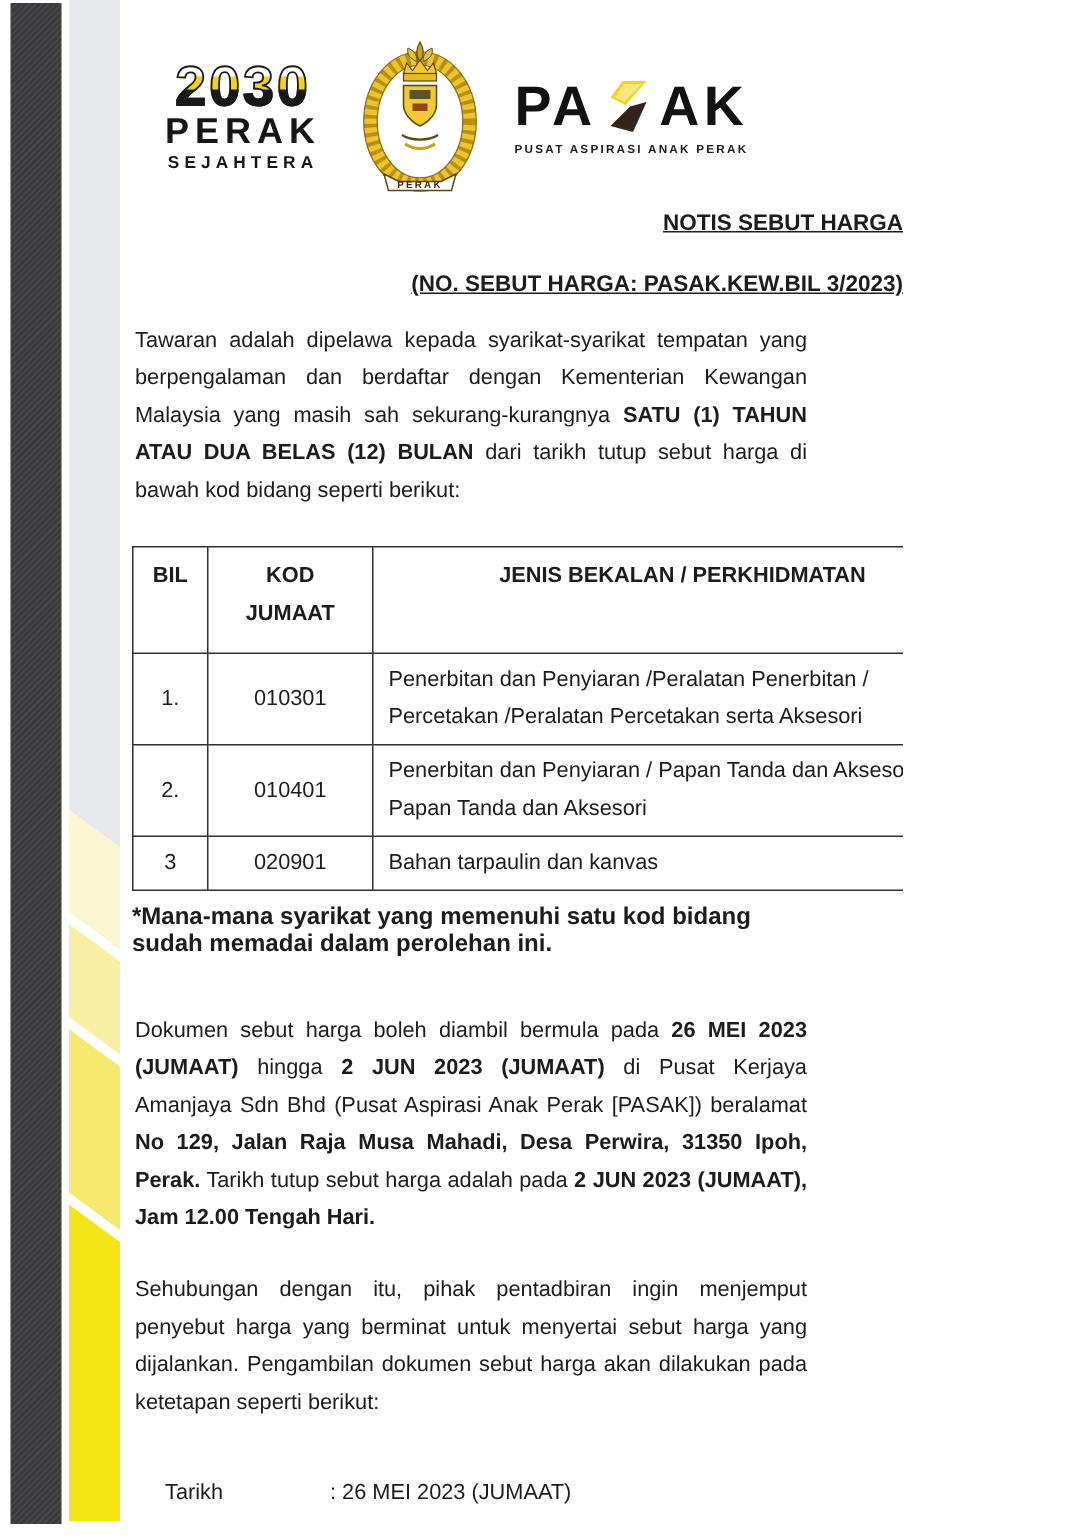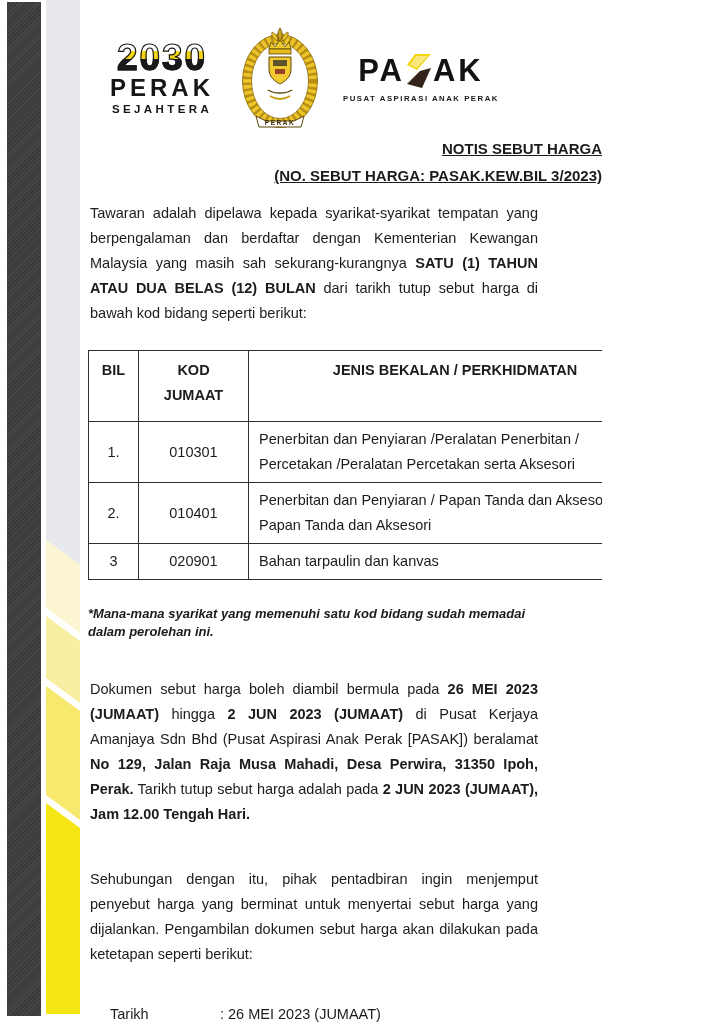--- a/index.html
+++ b/index.html
@@ -27,49 +27,49 @@
     background:linear-gradient(180deg,#ffffff 0%,#ffffff 30%,#f2d411 30%,#f2d411 54%,#191919 54%,#191919 100%);
     -webkit-background-clip:text; background-clip:text; color:transparent;
     -webkit-text-stroke:1.2px #191919;
   }
   .l2030-perak { font-size:24px; font-weight:bold; letter-spacing:4px; line-height:1; margin-top:1px; color:#161616; }
   .l2030-sej { font-size:11.5px; font-weight:bold; letter-spacing:3.4px; line-height:1; margin-top:4px; color:#161616; }
 
   .logo-crest svg { display:block; }
 
   .logo-pasak { text-align:center; margin-left:4px; }
-  .pasak-word { display:flex; align-items:center; justify-content:center; font-size:31px; font-weight:bold; letter-spacing:3px; color:#121212; line-height:1; }
+  .pasak-word { display:flex; align-items:center; justify-content:space-between; font-size:37px; font-weight:bold; letter-spacing:3px; color:#121212; line-height:1; }
   .pasak-s { margin:0 1px; }
   .pasak-tagline { font-size:7.8px; font-weight:bold; letter-spacing:1.5px; margin-top:6px; color:#1a1a1a; white-space:nowrap; }
 
   
   .title-block { text-align:right;text-decoration:underline; }
   .title { margin-top:10px; font-size:15px; font-weight:bold; }
   .subtitle { margin:12px auto 0; max-width:552px; font-size:15px; font-weight:bold; line-height:22.5px; }
-  .refno { margin-top:10px; font-size:15px; font-weight:bold; }
+  .refno { margin-top:24px; font-size:15px; font-weight:bold; }
 
   
   .doc { margin:17px 64px 0 64px; font-size:14.5px; line-height:25px; }
   .item { display:flex; }
   .item .num { width:26px; flex:none; }
   .item .itext { flex:1; text-align:justify; }
   .b { font-weight:bold; }
   .item-2 { margin-top:36px;align-items:center; }
-  .item-3 { margin-top:40px; }
+  .item-3 { margin-top:23px; }
 
   .table-wrap { margin:24px 0 0 24px; }
   table { border-collapse:collapse; width:574px; table-layout:fixed; }
   col.c1 { width:50px; } col.c2 { width:110px; }
   th, td { border:1.5px solid #2f2f2f; font-size:14.5px; line-height:25px; padding:5px 10px; }
   th { font-weight:bold; text-align:center; vertical-align:top; padding-top:7px; padding-bottom:13px; }
   td { vertical-align:middle; }
   td.ca { text-align:center; }
   td.cl { text-align:left; }
 
-  .note { margin:25px 0 0 24px; font-size:13px; font-weight:bold; font-style:italic; line-height:18px; }
+  .note { margin:9px 0 0 24px; font-size:16px; font-weight:bold; line-height:18px; }
 
   .details { margin:34px 0 0 46px; }
   .drow { display:flex; line-height:27.5px; }
   .dlabel { width:110px; flex:none; }
 </style>
 </head>
 <body>
 
 <div class="page">
 

